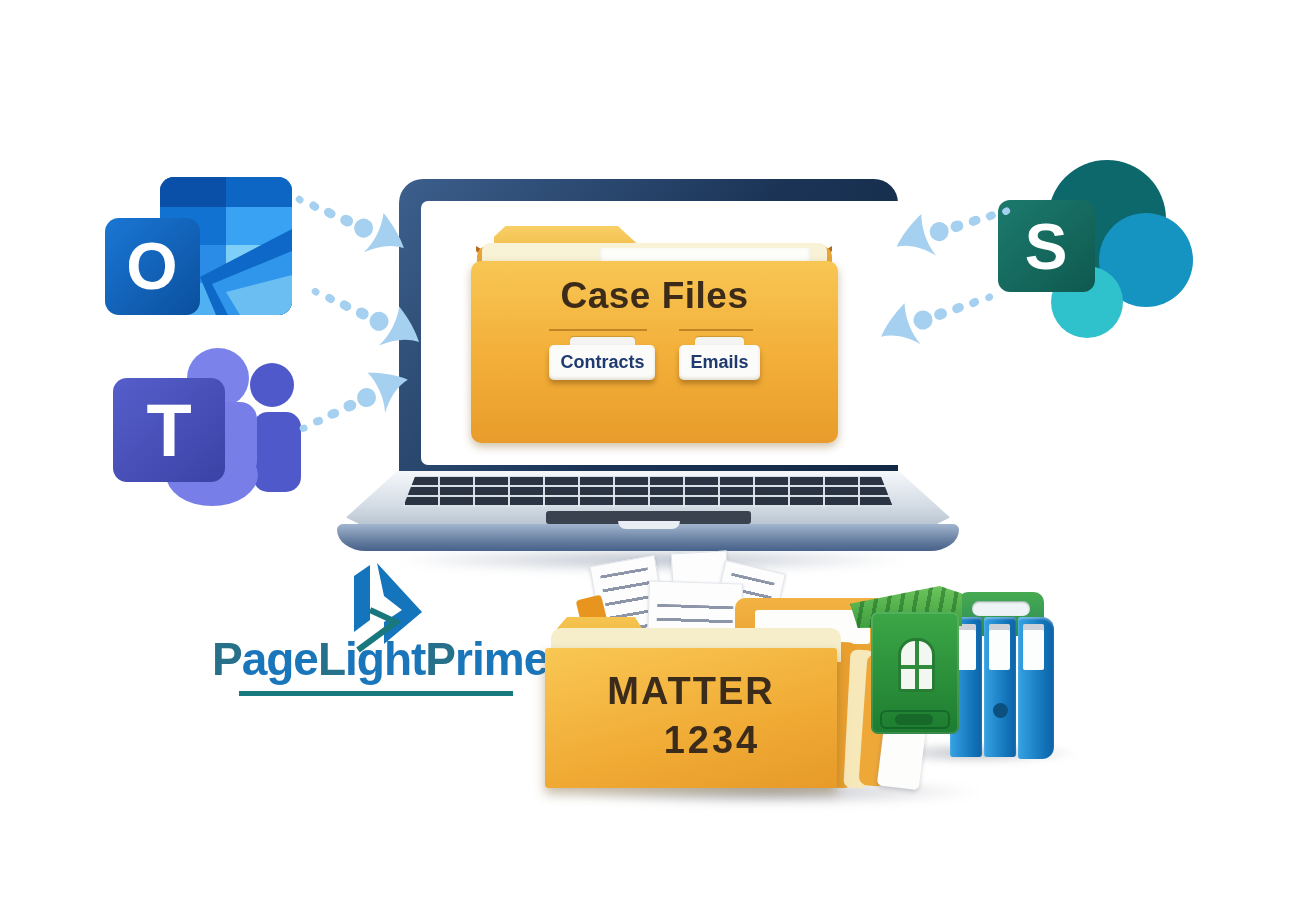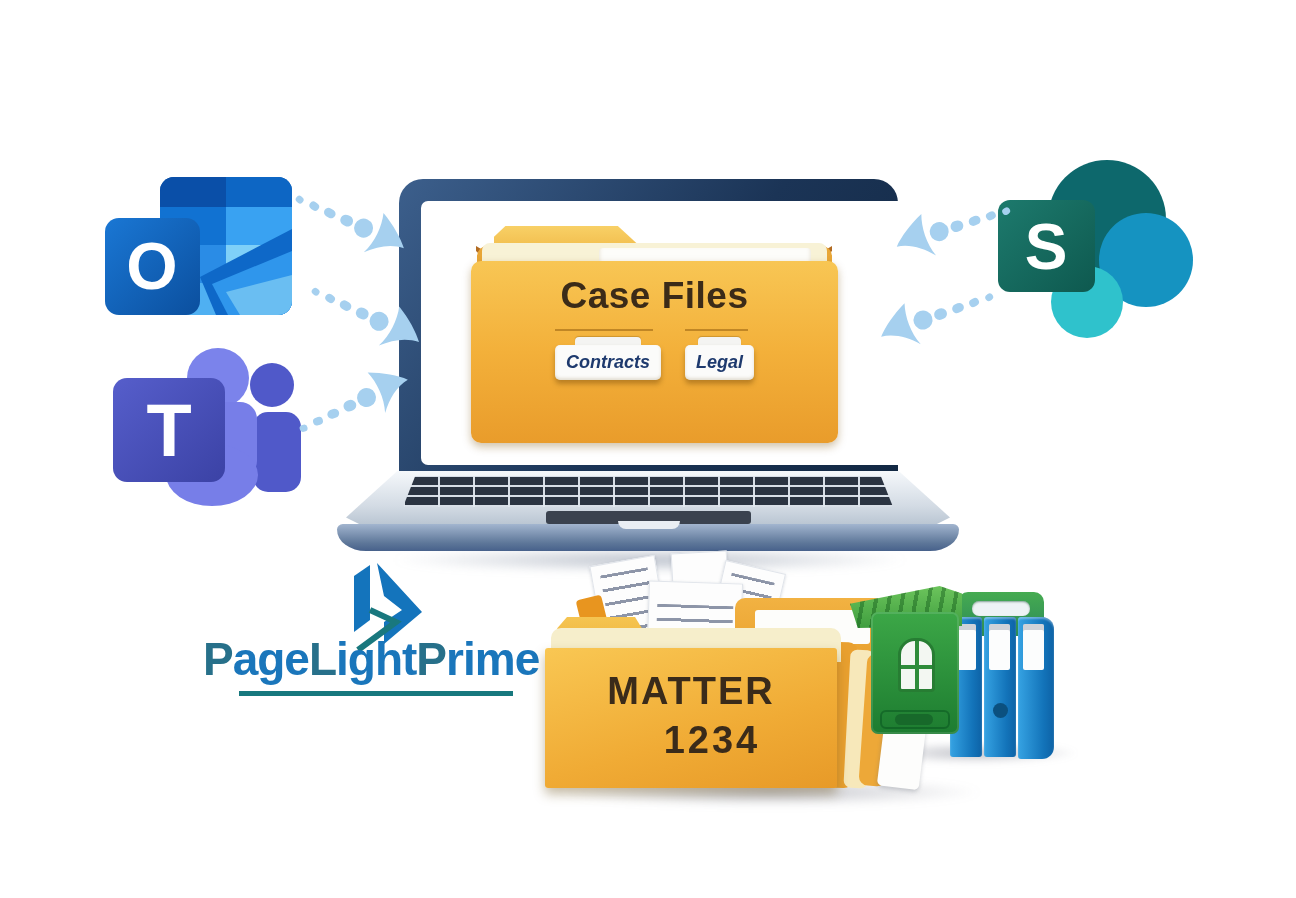--- a/index.html
+++ b/index.html
@@ -37,30 +37,30 @@
   .cf-tab{left:73px;top:25px;width:163px;height:36px;
     background:linear-gradient(180deg,#f8d066,#eeb23e);
     clip-path:polygon(0 100%,0 30%,7% 0,76% 0,100% 100%);border-radius:8px 0 0 0;}
   .cf-cream{left:61px;top:42px;width:345px;height:30px;background:#f8f2d6;border-radius:8px 8px 0 0;}
   .cf-sheet{left:178px;top:47px;width:212px;height:25px;background:#fdfdfa;border-radius:4px 4px 0 0;
     box-shadow:inset 0 -3px 4px rgba(150,120,60,.25);}
   .cf-front{left:50px;top:60px;width:367px;height:182px;border-radius:10px;
     background:linear-gradient(180deg,#f8c654 0%,#f3b03a 50%,#e99c2b 100%);
     box-shadow:0 4px 8px rgba(120,80,10,.35);text-align:center;}
   .cf-title{margin-top:14px;font-size:37px;font-weight:bold;letter-spacing:.5px;color:#3b2b18;}
-  .cf-cards{display:flex;justify-content:center;gap:24px;margin-top:12px;font-style:italic;}
+  .cf-cards{display:flex;justify-content:center;gap:24px;margin-top:12px;}
   .cf-col{display:flex;flex-direction:column;align-items:center;}
   .cf-line{height:2px;width:92%;background:rgba(150,95,15,.55);margin-bottom:6px;align-self:stretch;}
   .cf-tabtop{width:62%;height:8px;background:#f4f4f2;border-radius:4px 4px 0 0;
     box-shadow:0 -1px 1px rgba(120,80,10,.3);}
   .cf-card{background:#fbfbfa;border-radius:5px;padding:7px 11px;font-size:18px;font-weight:bold;
     color:#1e3a6e;box-shadow:0 4px 5px rgba(120,75,10,.45),inset 0 -2px 3px rgba(160,140,100,.25);}
 
   
-  .logo-text{left:203px;top:632px;width:330px;font-size:46px;font-weight:bold;letter-spacing:-1px;
+  .logo-text{left:212px;top:632px;width:330px;font-size:46px;font-weight:bold;letter-spacing:-1px;
     white-space:nowrap;}
   .seg-cap{color:#27708a;}
   .seg-low{color:#1a76bb;}
   .logo-underline{left:239px;top:691px;width:274px;height:5px;background:#17787e;}
 
   
   .paper{background:#fdfdfd;border:1px solid #e0e4ea;box-shadow:0 1px 3px rgba(80,90,110,.25);}
   .paper .plines{position:absolute;left:8px;right:8px;top:10px;bottom:8px;
     background:repeating-linear-gradient(180deg,#8d95a8 0 3px,transparent 3px 14px);}
   .mf-backfolder{left:735px;top:598px;width:150px;height:60px;border-radius:10px 10px 0 0;
@@ -139,21 +139,21 @@
             <div class="cf-title">Case Files</div>
             <div class="cf-cards">
               <div class="cf-col">
                 <div class="cf-line"></div>
                 <div class="cf-tabtop"></div>
                 <div class="cf-card"><span>Contracts</span></div>
               </div>
               <div class="cf-col">
                 <div class="cf-line"></div>
                 <div class="cf-tabtop"></div>
-                <div class="cf-card"><span>Legal</span></div>
+                <div class="cf-card"><span>Emails</span></div>
               </div>
             </div>
           </div>
         </div>
       </div>
     </div>
     <div class="abs lap-deck">
       <div class="abs lap-keys"></div>
       <div class="abs lap-touchpad"></div>
     </div>

